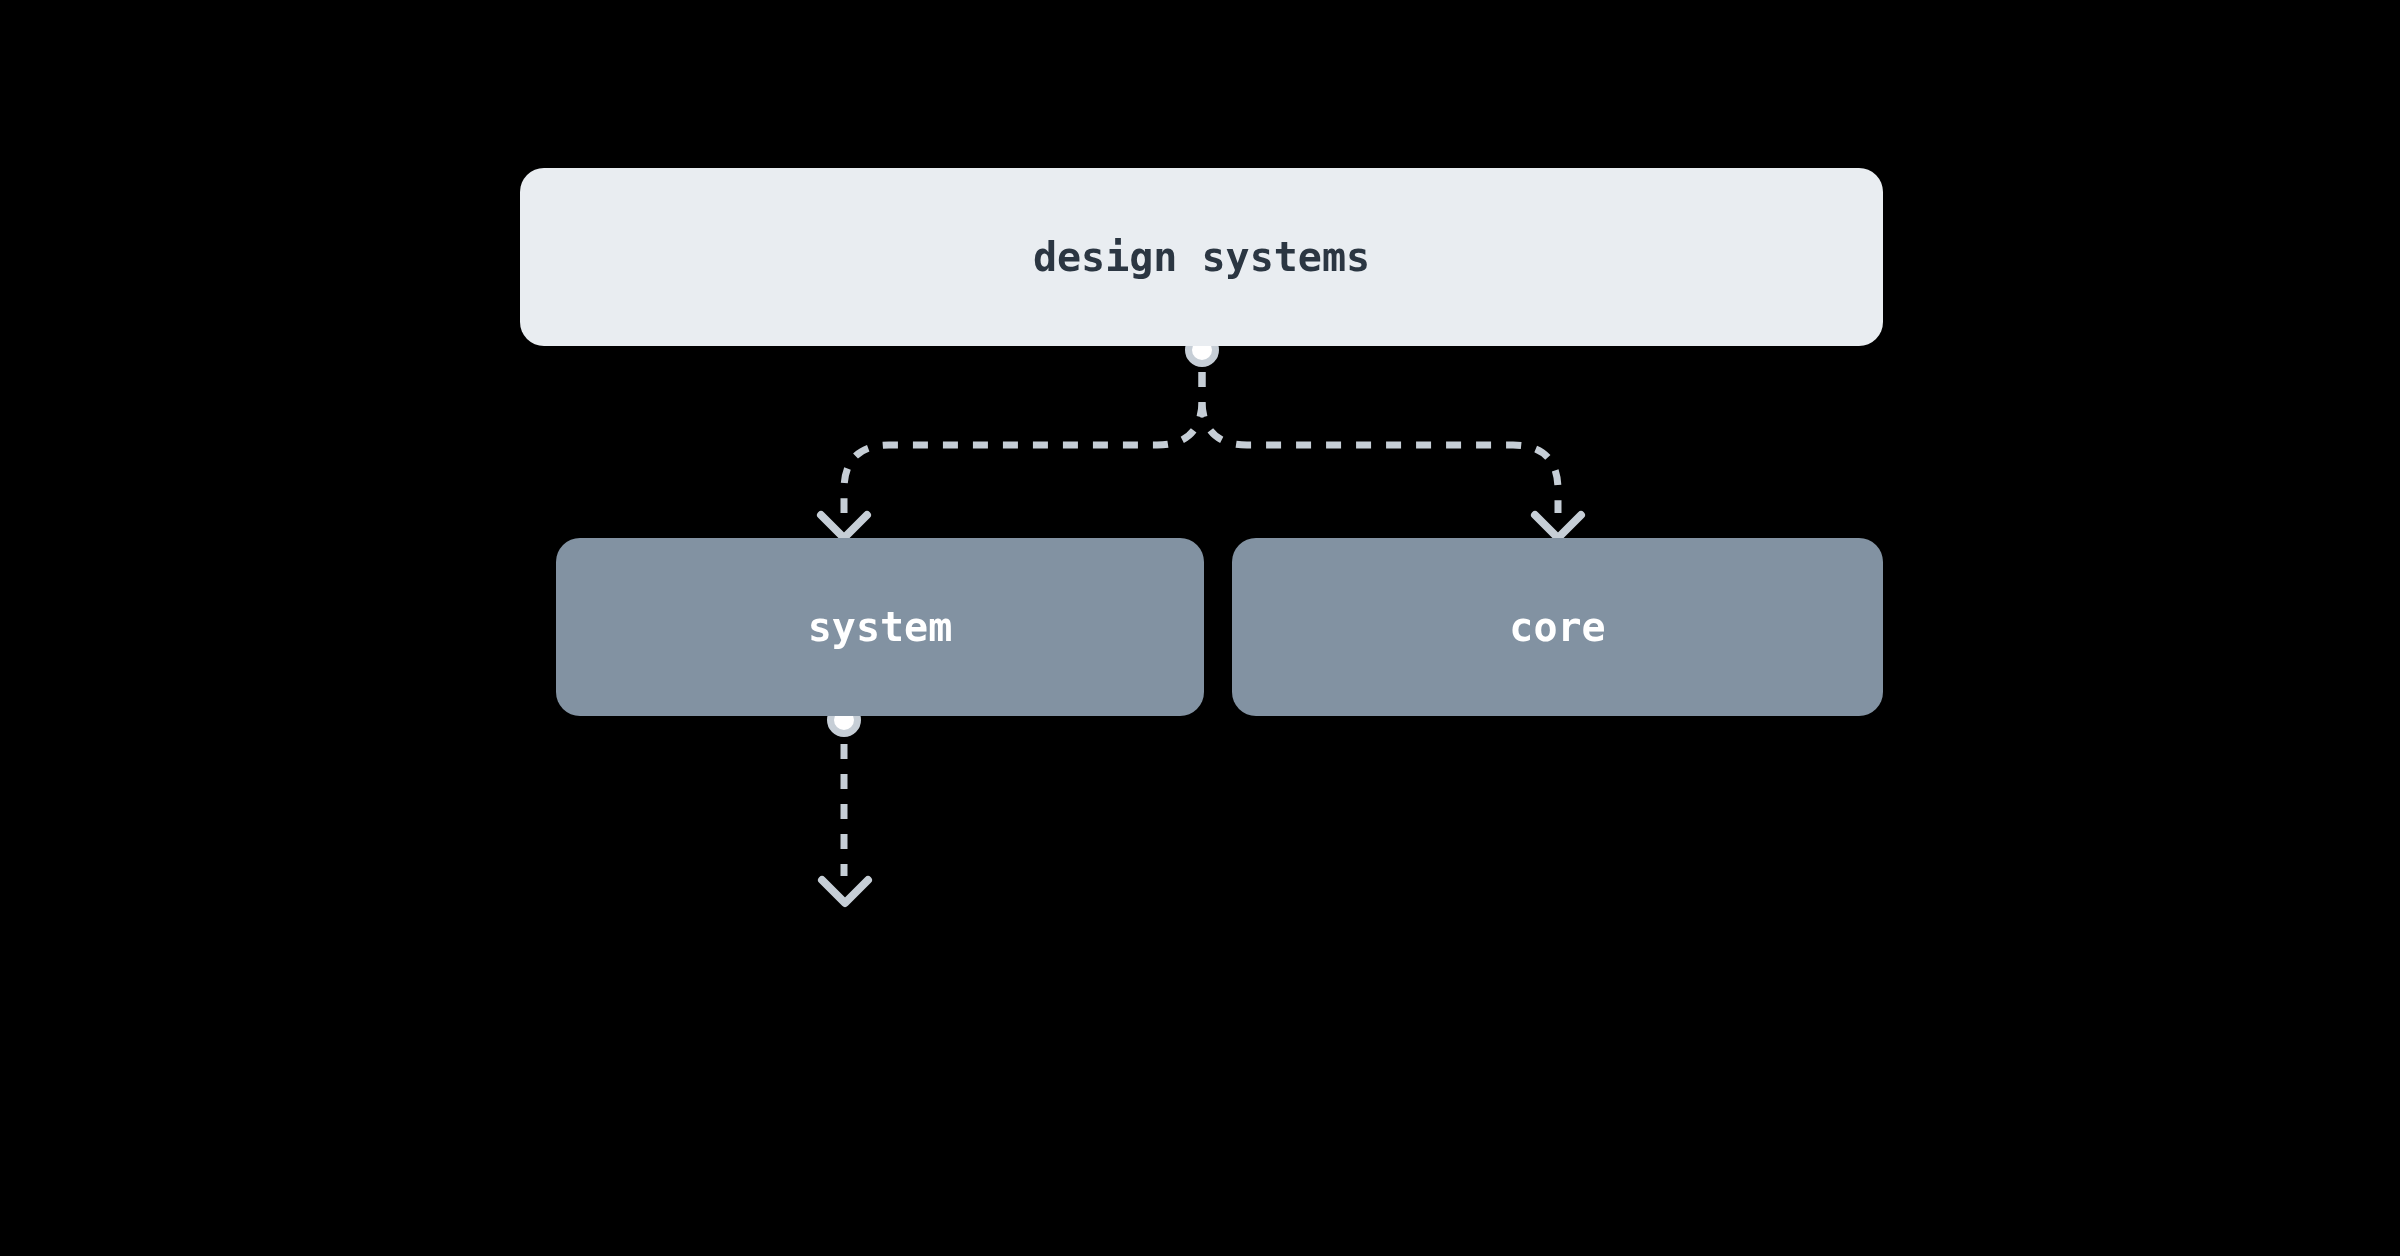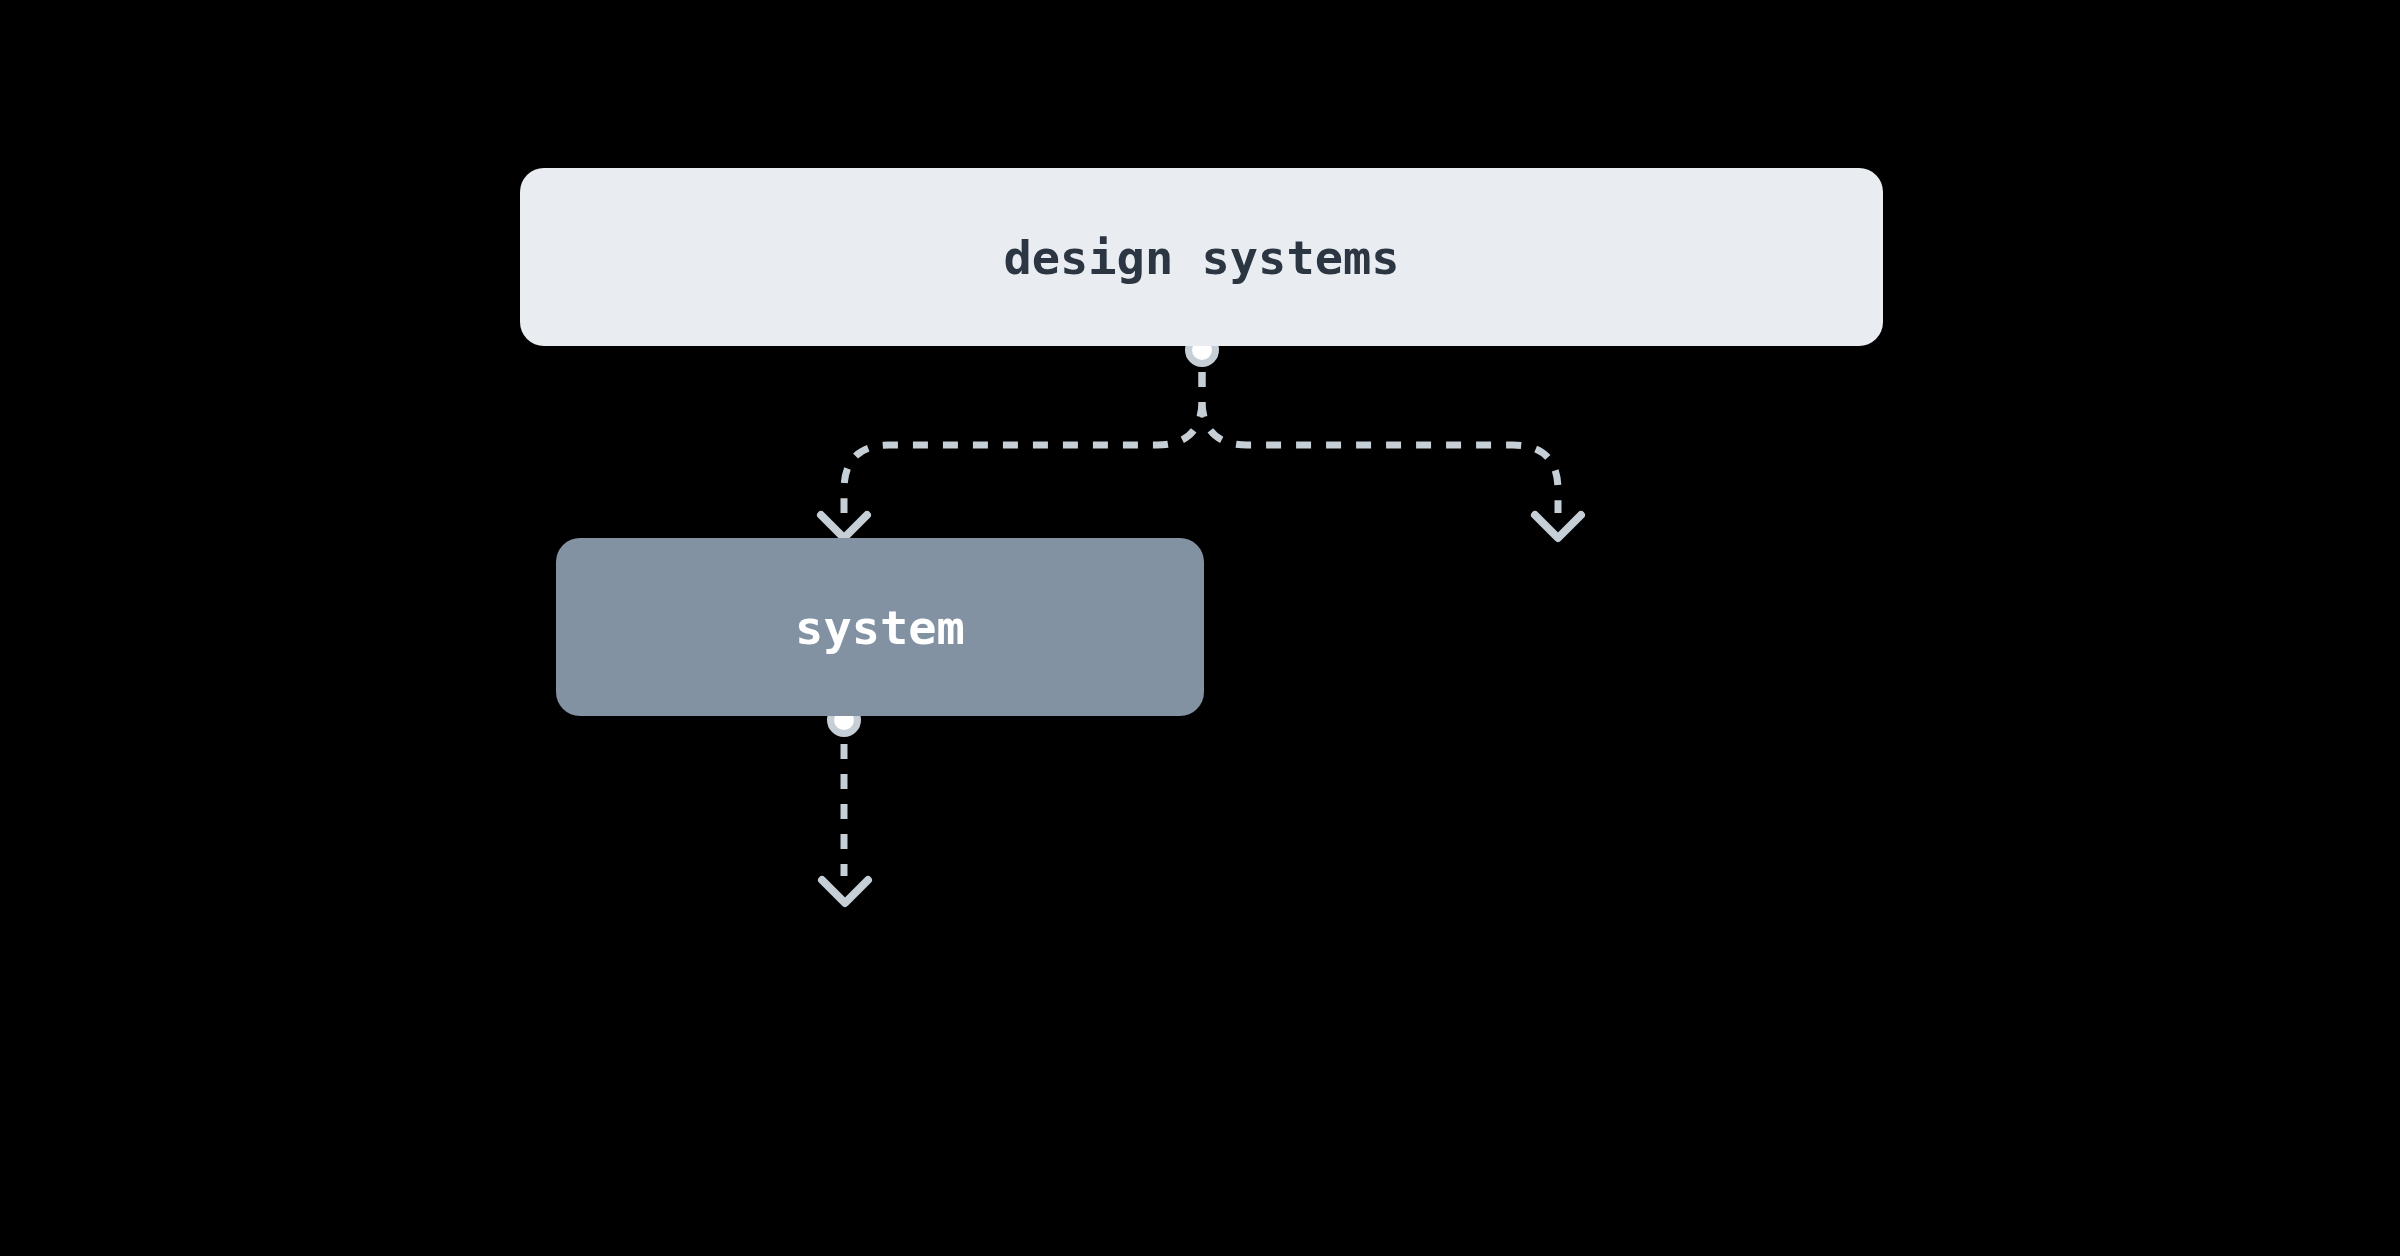--- a/index.html
+++ b/index.html
@@ -17,21 +17,21 @@
   }
   .node {
     position: absolute;
     border-radius: 24px;
     display: flex;
     align-items: center;
     justify-content: center;
     box-sizing: border-box;
   }
   .node .label {
-    font-size: 47px;
+    font-size: 40px;
     font-weight: 700;
     letter-spacing: 0px;
     white-space: nowrap;
   }
   .node-light  { background: #e9edf1; color: #2b3642; }
   .node-medium { background: #8292a2; color: #ffffff; }
   .node-dark   { background: #2f3a45; color: #ffffff; }
 
   .node-design-systems { left: 520px;  top: 168px; width: 1363px; height: 178px; }
   .node-system         { left: 520px;  top: 538px; width: 648px;  height: 178px; margin-left: 36px; }
@@ -86,15 +86,18 @@
   </svg>
 
   <div class="node node-light node-design-systems">
     <span class="label">design systems</span>
   </div>
 
   <div class="node node-medium node-system">
     <span class="label">system</span>
   </div>
 
+  <div class="node node-medium node-core">
+    <span class="label">core</span>
+  </div>
 
 
 </div>
 
 </body></html>

